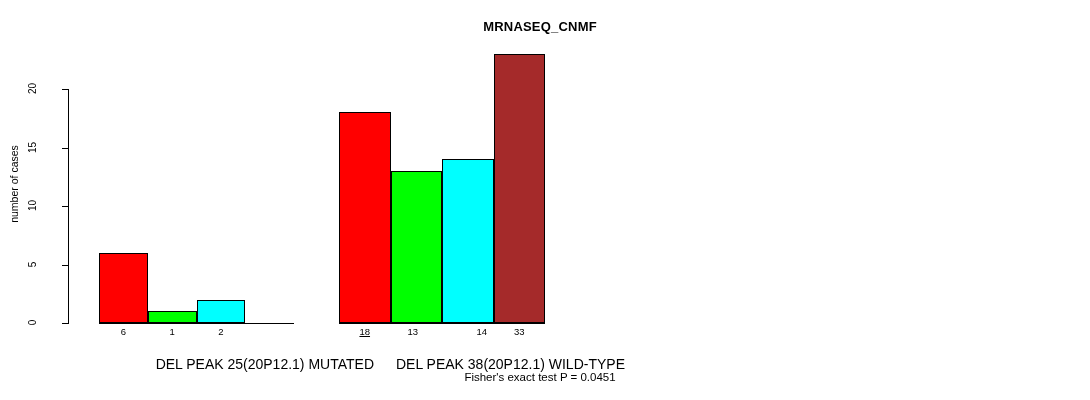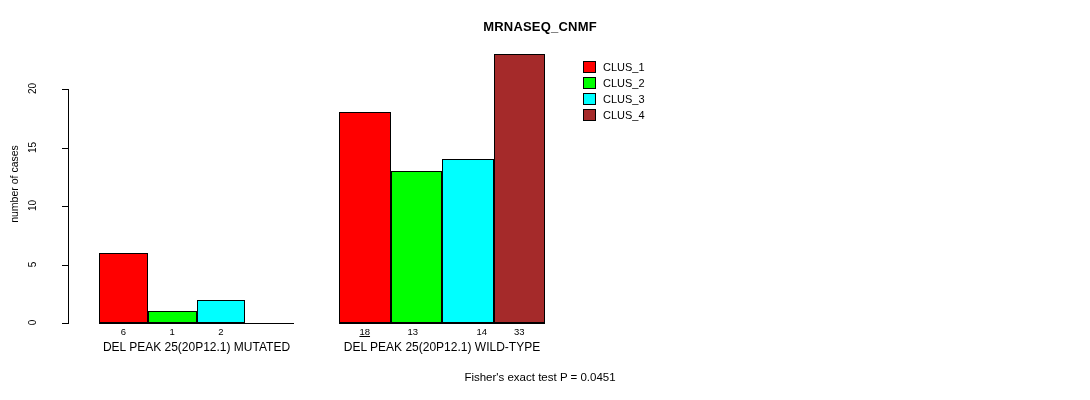--- a/index.html
+++ b/index.html
@@ -86,23 +86,23 @@
   }
   .bar-value-label {
     position: absolute;
     top: 326px;
     font-size: 9.5px;
     text-align: center;
     white-space: nowrap;
   }
   .group-label {
     position: absolute;
-    top: 340px;
-    font-size: 12px;
-    text-align: center;
+    top: 356px;
+    font-size: 14px;
+    text-align: right;
     white-space: nowrap;
   }
 
   
   #legend {
     position: absolute;
     left: 583px;
     top: 60px;
   }
   .legend-row {
@@ -167,37 +167,19 @@
       <div class="group-label" style="left: 19px; width: 355px;">DEL PEAK 25(20P12.1) MUTATED</div>
       <div class="baseline" style="left: 339px; width: 206px;"></div>
       <div class="bar" style="left: 339px; width: 51.5px; height: 210.6px; top: 112.4px; bottom: auto; background: rgb(255, 0, 0);"></div>
       <div class="bar-value-label" style="left: 339px; width: 51.5px; text-decoration: underline;">18</div>
       <div class="bar" style="left: 390.5px; width: 51.5px; height: 152.1px; top: 170.9px; bottom: auto; background: rgb(0, 255, 0);"></div>
       <div class="bar-value-label" style="left: 387px; width: 51.5px;">13</div>
       <div class="bar" style="left: 442px; width: 51.5px; height: 163.8px; top: 159.2px; bottom: auto; background: rgb(0, 255, 255);"></div>
       <div class="bar-value-label" style="left: 456px; width: 51.5px;">14</div>
       <div class="bar" style="left: 493.5px; width: 51.5px; height: 269.1px; top: 53.9px; bottom: auto; background: rgb(165, 42, 42);"></div>
       <div class="bar-value-label" style="left: 493.5px; width: 51.5px;">33</div>
-      <div class="group-label" style="left: 259px; width: 366px;">DEL PEAK 25(20P12.1) WILD-TYPE</div>
+      <div class="group-label" style="left: 259px; width: 366px;">DEL PEAK 38(20P12.1) WILD-TYPE</div>
     </div>
 
-  <div id="legend">
-      <div class="legend-row">
-        <span class="legend-swatch" style="background: rgb(255, 0, 0);"></span>
-        <span class="legend-label">CLUS_1</span>
-      </div>
-      <div class="legend-row">
-        <span class="legend-swatch" style="background: rgb(0, 255, 0);"></span>
-        <span class="legend-label">CLUS_2</span>
-      </div>
-      <div class="legend-row">
-        <span class="legend-swatch" style="background: rgb(0, 255, 255);"></span>
-        <span class="legend-label">CLUS_3</span>
-      </div>
-      <div class="legend-row">
-        <span class="legend-swatch" style="background: rgb(165, 42, 42);"></span>
-        <span class="legend-label">CLUS_4</span>
-      </div>
-    </div>
 
   <div id="footer-caption">Fisher's exact test P = 0.0451</div>
 
 </div>
 
 </body></html>

